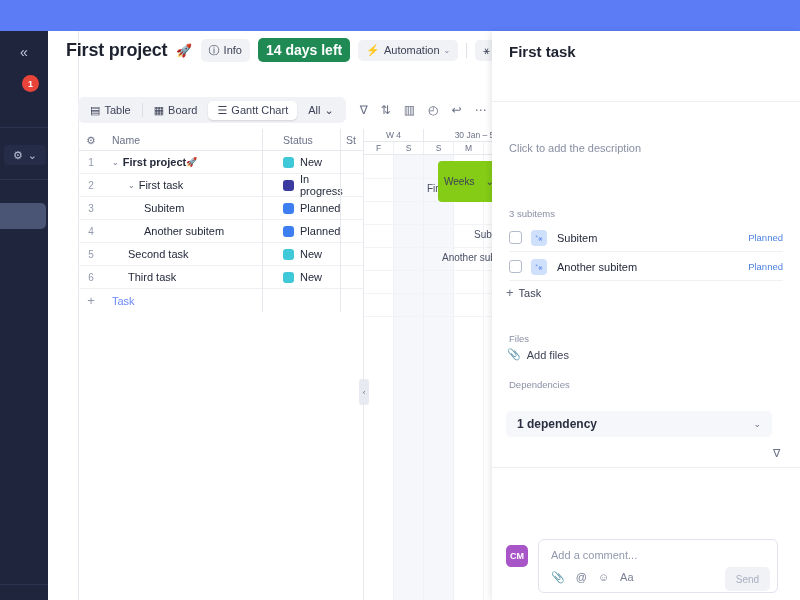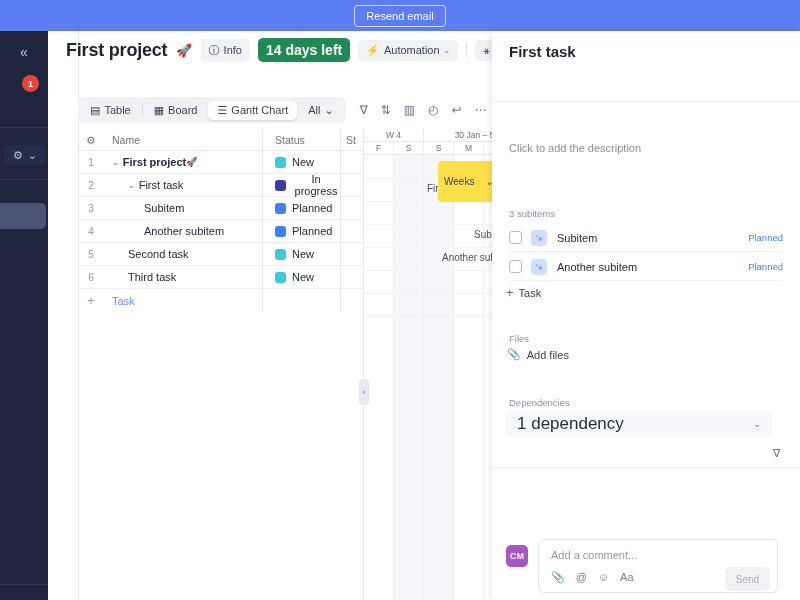--- a/index.html
+++ b/index.html
@@ -111,23 +111,23 @@
   .toolicons span { cursor: pointer; }
 
   
   .table { position: absolute; left: 30px; top: 98px; width: 285px; }
   .tbl-head {
     display: flex; height: 22px; border-bottom: 1px solid #e6e8ee;
     align-items: center; font-size: 10.5px; color: #6b7187;
   }
   .c-num { width: 26px; text-align: center; flex: none; }
   .c-name { width: 158px; flex: none; padding-left: 8px; }
-  .c-status { width: 78px; flex: none; padding-left: 12px;
+  .c-status { width: 78px; flex: none; padding-left: 20px;
               border-left: 1px solid #e6e8ee; height: 100%;
-              display: flex; align-items: center; text-align: center; }
+              display: flex; align-items: center; }
   .c-st { width: 23px; flex: none; padding-left: 5px;
           border-left: 1px solid #e6e8ee; height: 100%;
           display: flex; align-items: center; overflow: hidden; }
   .trow {
     display: flex; height: 23px; align-items: center; font-size: 11px;
     color: #262b3c; border-bottom: 1px solid #eef0f4;
   }
   .trow .c-num { color: #9299ad; font-size: 10px; }
   .trow .c-status, .trow .c-st { height: 23px; }
   .chev { color: #6b7187; font-size: 8px; margin-right: 4px; }
@@ -163,21 +163,21 @@
   .g-label {
     position: absolute; font-size: 10px; color: #4a5065; white-space: nowrap;
     display: flex; align-items: center; gap: 3px;
   }
   .g-cal { font-size: 9px; color: #8a90a5; }
   .g-arrow { position: absolute; font-size: 7px; color: #b9bdcc; }
   .zoomctl {
     position: absolute; left: 75px; top: 31px; display: flex; align-items: center; gap: 5px;
   }
   .zoom-sel {
-    display: flex; align-items: center; gap: 11px; background: #fde047;
+    display: flex; align-items: center; gap: 11px; background: #84cc16;
     border-radius: 4px; padding: 15px 6px; font-size: 10px; color: #3d4257; cursor: pointer;
   }
   .zoom-btn {
     width: 19px; height: 19px; background: #f1f2f6; border-radius: 4px;
     display: flex; align-items: center; justify-content: center;
     font-size: 13px; color: #3d4257; cursor: pointer;
   }
   .collapse-handle {
     position: absolute; left: 311px; top: 348px; width: 10px; height: 26px;
     background: #e8eaf1; border-radius: 3px; display: flex;
@@ -224,21 +224,21 @@
   .p-seclabel { position: absolute; left: 17px; font-size: 9.5px; color: #8a90a5; }
   .p-addfiles {
     position: absolute; left: 15px; top: 317px; display: flex; align-items: center;
     gap: 6px; font-size: 11px; color: #3d4257; cursor: pointer;
   }
   .p-dep {
     position: absolute; left: 14px; top: 380px; width: 266px; height: 26px;
     background: #f6f7fa; border-radius: 5px; display: flex; align-items: center;
     justify-content: space-between; padding: 0 11px; cursor: pointer;
   }
-  .p-dep-label { font-size: 17px; font-weight: normal; color: #2a2f40; }
+  .p-dep-label { font-size: 12px; font-weight: bold; color: #2a2f40; }
   .p-dep-caret { font-size: 9px; color: #6b7187; }
   .p-filter {
     position: absolute; left: 780px; top: 416px; font-size: 11px; color: #6b7187; cursor: pointer;
   }
   .p-rule2 { position: absolute; left: 0; top: 436px; width: 308px; height: 1px; background: #eceef3; }
 
   .comment-wrap {
     position: absolute; left: 0; top: 500px; width: 308px; height: 68px;
     display: flex; align-items: flex-start; padding-left: 14px; gap: 10px;
   }
@@ -262,21 +262,20 @@
     background: #f1f2f6; border-radius: 5px; color: #a9aec0; font-size: 10px;
     display: flex; align-items: center; justify-content: center; cursor: pointer;
   }
 </style>
 </head>
 <body>
 
 <div id="app">
 
   <div class="banner">
-    <div class="banner-btn">Resend email</div>
   </div>
 
   <div class="sidebar">
     <div class="sb-collapse">«</div>
     <div class="sb-badge">1</div>
     <div class="sb-divider"></div>
     <div class="sb-gear">
       <span>⚙</span>
       <span>⌄</span>
     </div>
@@ -527,21 +526,21 @@
       <span class="p-plus">+</span>
       <span>Task</span>
     </div>
 
     <div class="p-seclabel" style="top:302px;">Files</div>
     <div class="p-addfiles">
       <span>📎</span>
       <span>Add files</span>
     </div>
 
-    <div class="p-seclabel" style="top:366px;">Dependencies</div>
+    <div class="p-seclabel" style="top:348px;">Dependencies</div>
     <div class="p-dep">
       <span class="p-dep-label">1 dependency</span>
       <span class="p-dep-caret">⌄</span>
     </div>
 
     <div class="p-filter" style="left:281px;">∇</div>
     <div class="p-rule2"></div>
 
     <div class="comment-wrap">
       <div class="c-avatar">CM</div>

